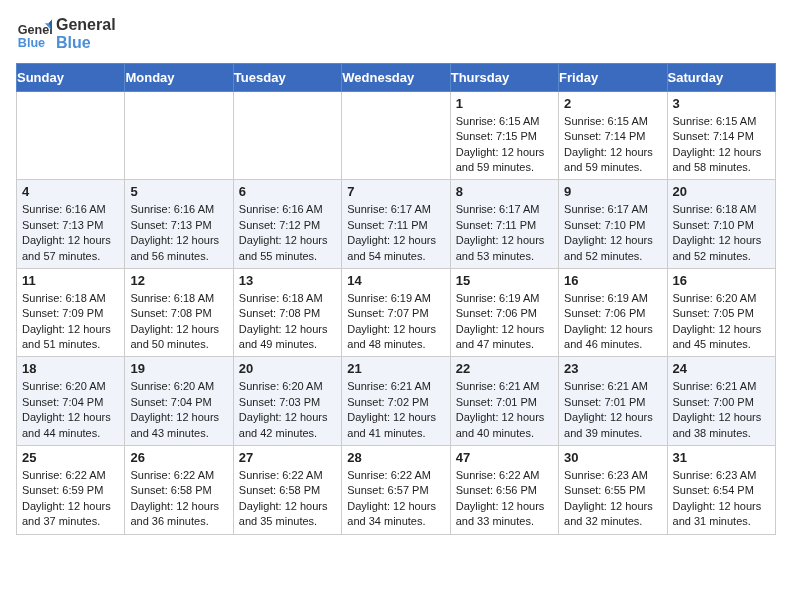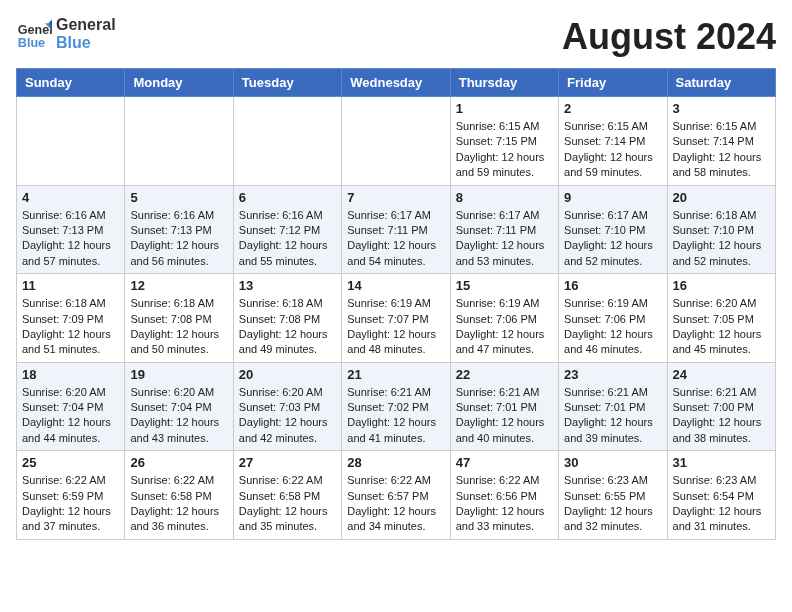--- a/index.html
+++ b/index.html
@@ -39,21 +39,21 @@
       margin-top: 2px;
     }
     .calendar {
       width: 100%;
       border-collapse: collapse;
       font-size: 11px;
     }
     .calendar thead th {
       background: #3a6bbf;
       color: #fff;
-      padding: 6px 8px;
+      padding: 6px 0;
       text-align: left;
       font-size: 13px;
       border: 1px solid #5588cc;
     }
     .calendar tbody td {
       vertical-align: top;
       border: 1px solid #ccc;
       padding: 4px 5px;
       width: 108px;
       min-height: 80px;
@@ -89,21 +89,20 @@
       <text x="2" y="34" font-size="14" font-weight="bold" fill="#4a90d9">Blue</text>
       <polygon points="32,8 40,16 36,8" fill="#4a90d9"></polygon>
       <polygon points="36,8 40,4 40,16" fill="#2a5fa0"></polygon>
     </svg>
     <div style="line-height:1.15">
       <div style="font-size:16px;font-weight:bold;color:#333;">General</div>
       <div style="font-size:16px;font-weight:bold;color:#4a90d9;">Blue</div>
     </div>
   </div>
   <div class="title-block">
-    <div class="month-year">August 2024</div>
   </div>
 </div>
 
 <table class="calendar">
   <thead>
     <tr>
     <th>Sunday</th>
         <th>Monday</th>
         <th>Tuesday</th>
         <th>Wednesday</th>

